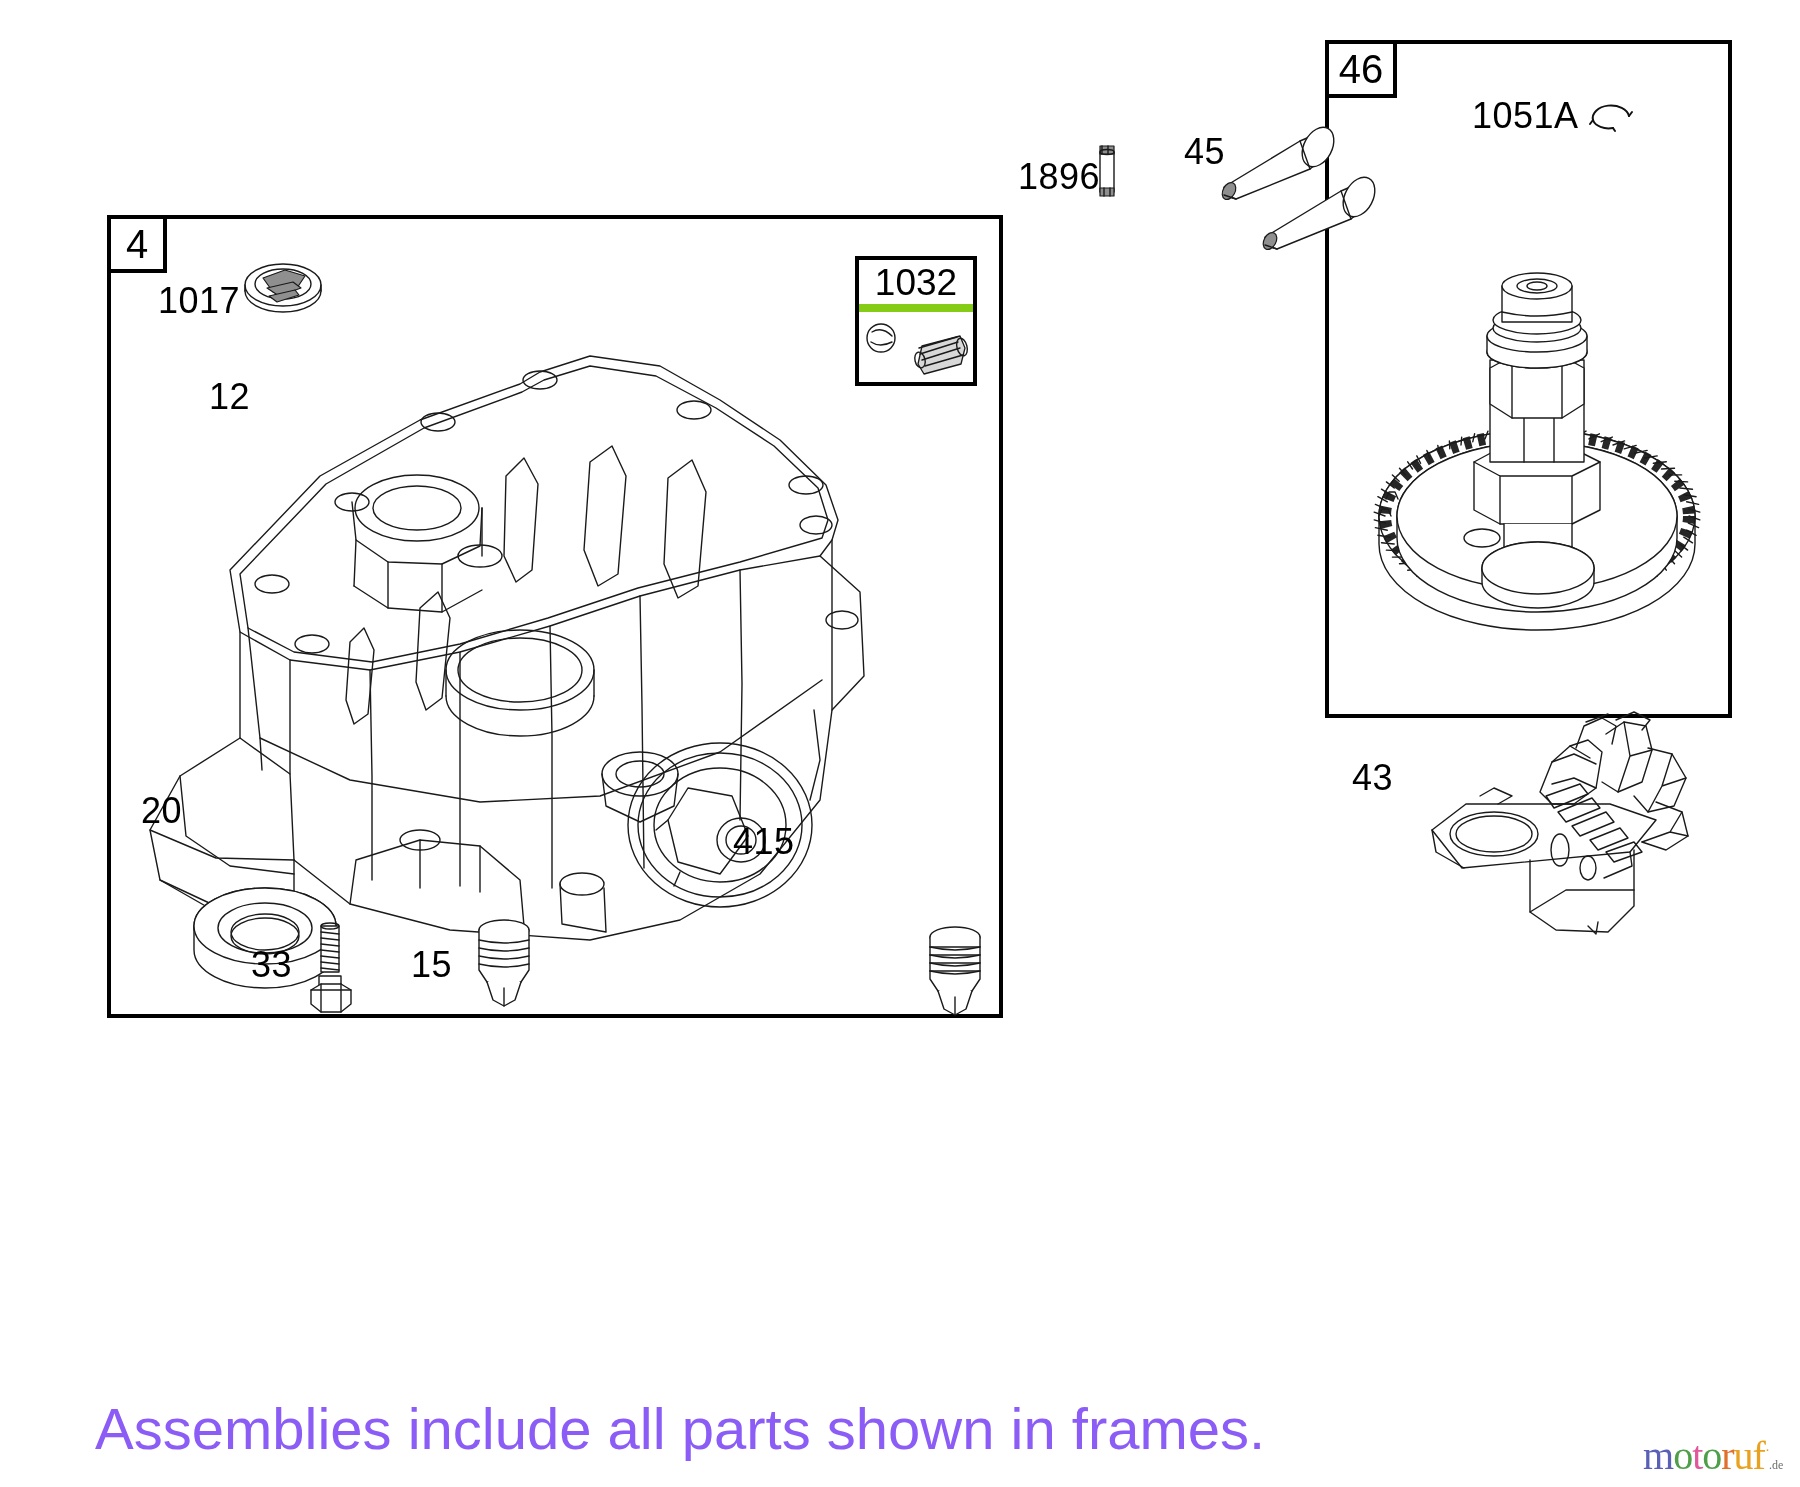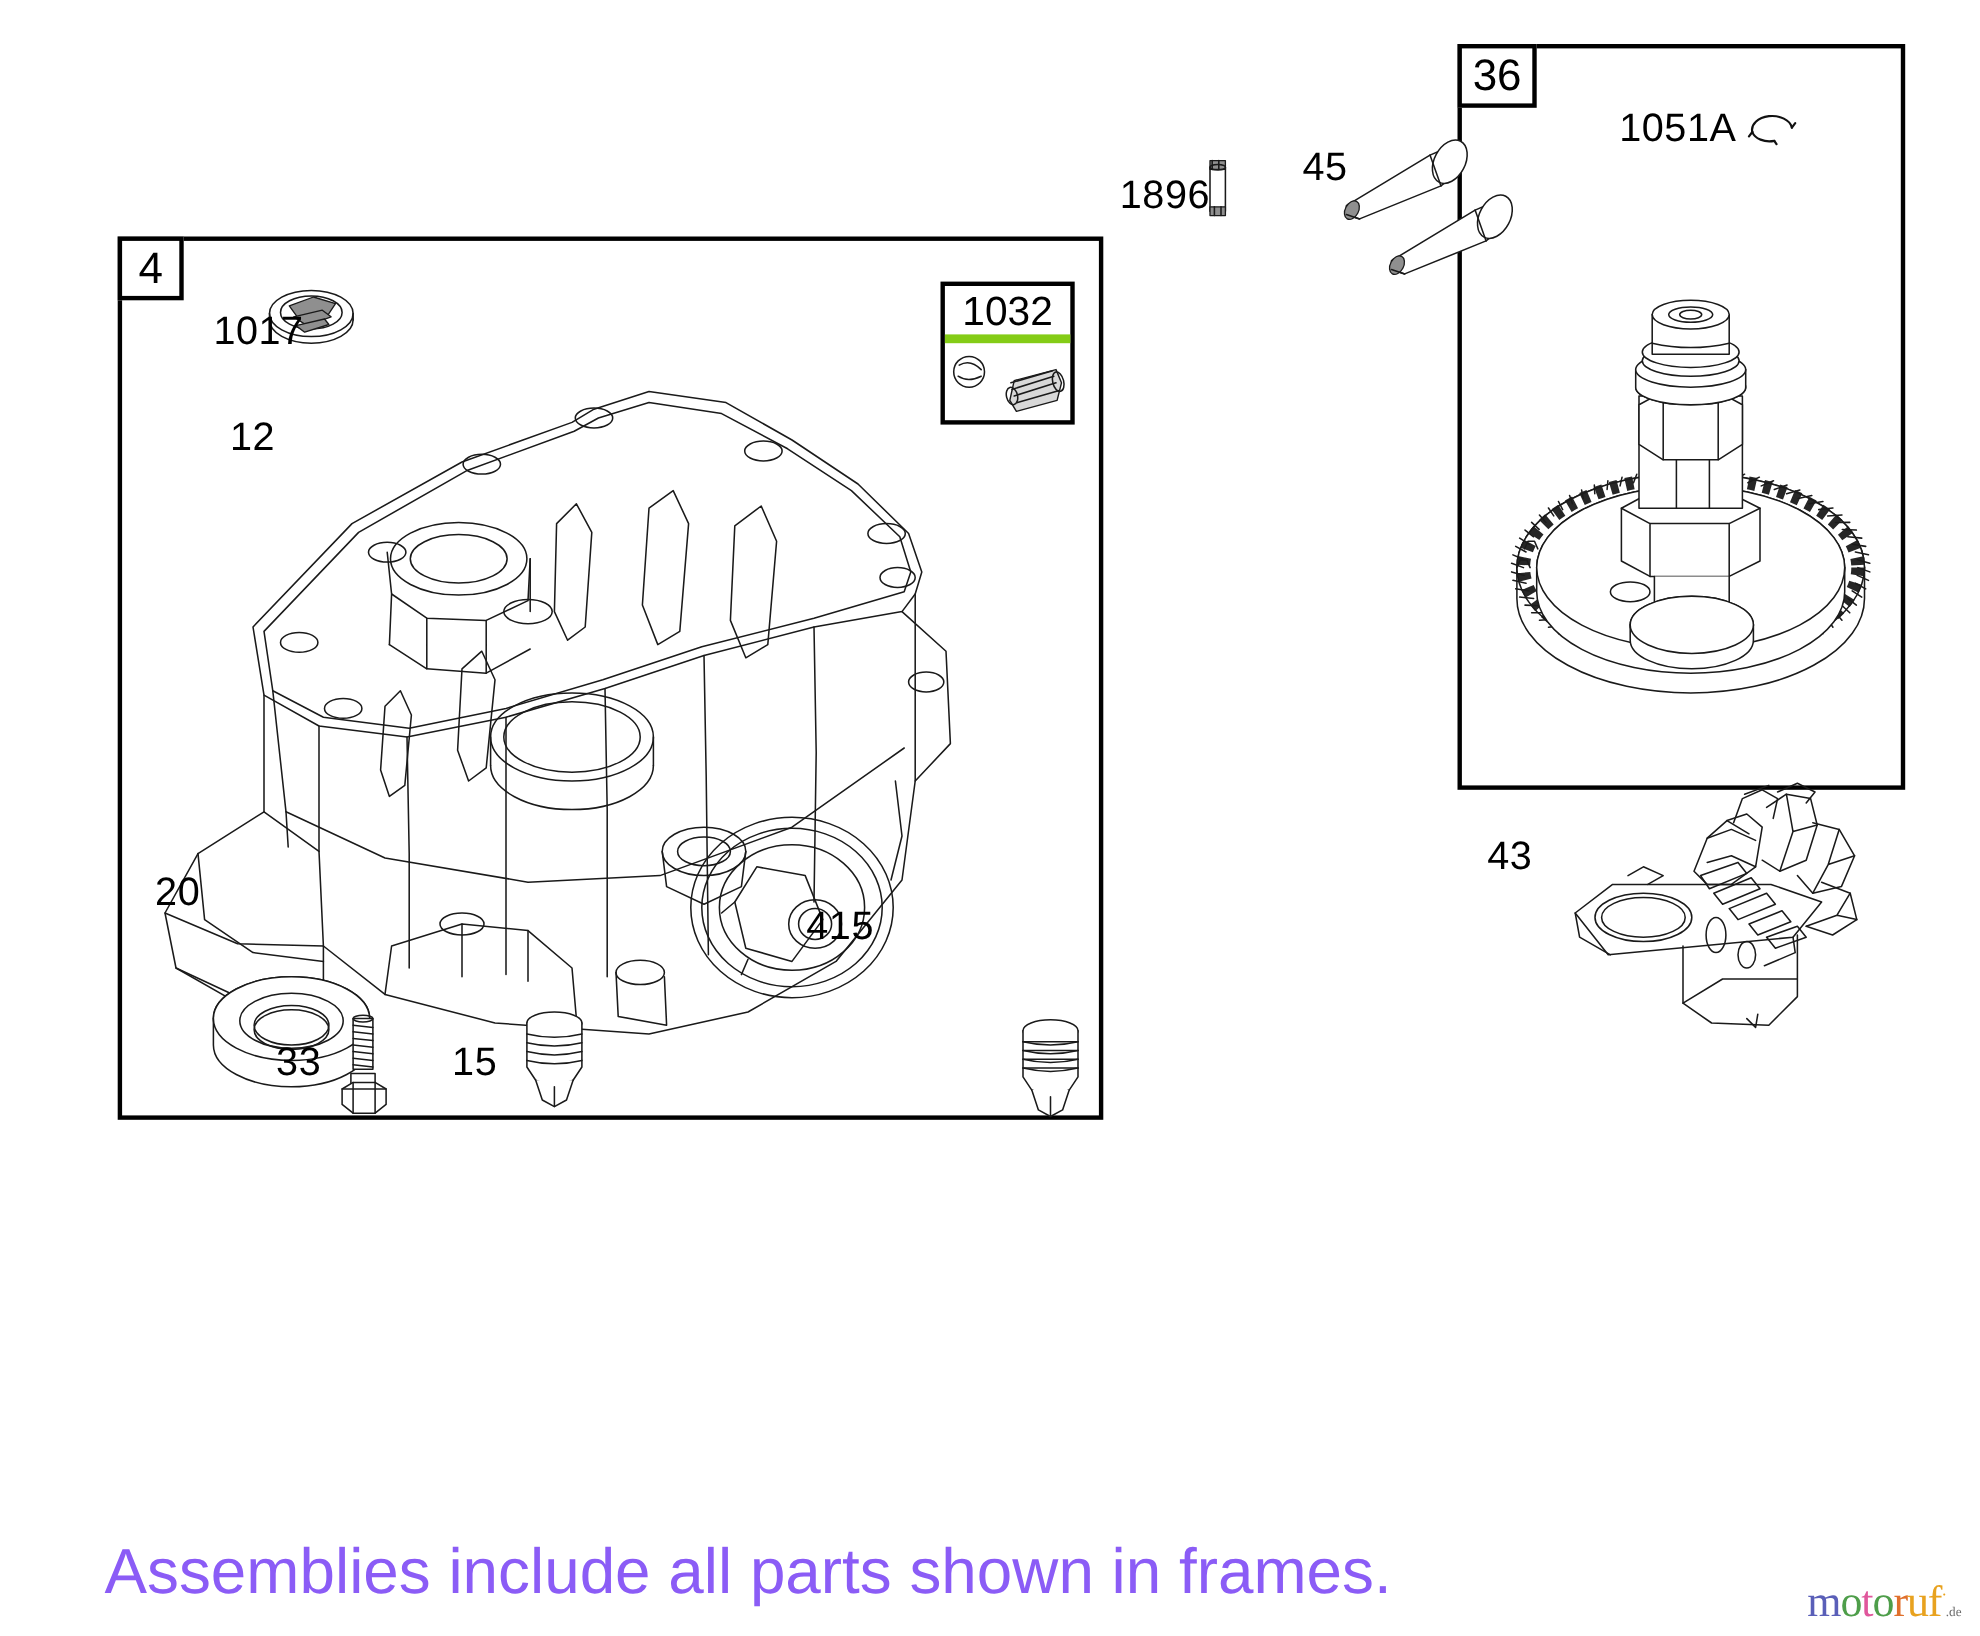--- a/index.html
+++ b/index.html
@@ -219,21 +219,21 @@
       <path class="lw" d="M10 16 Q20 10 30 20 M9 26 Q18 32 30 26"></path>
       <g>
         <path class="lwfg" d="M56 48 L60 30 L98 20 L103 32 L99 48 L62 58 Z"></path>
         <path class="lw" d="M58 38 L96 26 M60 44 L98 32 M63 50 L101 39 M57 32 L95 21"></path>
         <ellipse class="lw" cx="58" cy="44" rx="5" ry="8" transform="rotate(-14 58 44)"></ellipse>
         <ellipse class="lw" cx="100" cy="31" rx="5" ry="9" transform="rotate(-14 100 31)"></ellipse>
       </g>
     </svg>
   </div>
 
-  <div class="callout" style="left:158px; top:283px;margin-left:36px;">1017</div>
+  <div class="callout" style="left:158px; top:283px;">1017</div>
   <div class="callout" style="left:209px; top:379px;">12</div>
   <div class="callout" style="left:141px; top:793px;">20</div>
   <div class="callout" style="left:733px; top:824px;">415</div>
 
   <div class="callout" style="left:251px; top:947px;">33</div>
   <div class="art" style="left:303px; top:920px;">
     <svg width="56" height="98" viewBox="0 0 56 98">
       <path class="lwf" d="M18 6 L36 6 L36 52 L18 52 Z"></path>
       <ellipse class="lw" cx="27" cy="6" rx="9" ry="3"></ellipse>
       <path class="lw" d="M18 12 L36 14 M18 18 L36 20 M18 24 L36 26 M18 30 L36 32 M18 36 L36 38 M18 42 L36 44 M18 48 L36 50"></path>
@@ -260,21 +260,21 @@
       <path class="lwf" d="M6 10 L20 10 L20 50 L6 50 Z"></path>
       <path class="lwfd" d="M6 4 L20 4 L20 12 L6 12 Z"></path>
       <path class="lw" d="M8 4 L8 12 M14 4 L14 12"></path>
       <path class="lwfd" d="M6 46 L20 46 L20 54 L6 54 Z"></path>
       <path class="lw" d="M10 46 L10 54 M16 46 L16 54"></path>
       <ellipse class="lw" cx="13" cy="10" rx="7" ry="2.5"></ellipse>
     </svg>
   </div>
 
   <div class="frame" style="left:1325px; top:40px; width:407px; height:678px;"></div>
-  <div class="frame-tag" style="left:1325px; top:40px; width:72px; height:58px;">36</div>
+  <div class="frame-tag" style="left:1325px; top:40px; width:72px; height:58px;">46</div>
 
   <div class="callout" style="left:1472px; top:98px;">1051A</div>
   <div class="art" style="left:1587px; top:100px;">
     <svg width="48" height="32" viewBox="0 0 48 32">
       <path class="lw2" d="M6 20 A16 11 0 0 1 42 16"></path>
       <path class="lw2" d="M6 20 A16 11 0 0 0 26 28"></path>
       <path class="lw2" d="M6 20 L3 24 M42 16 L45 12 M26 28 L28 31"></path>
     </svg>
   </div>
 

